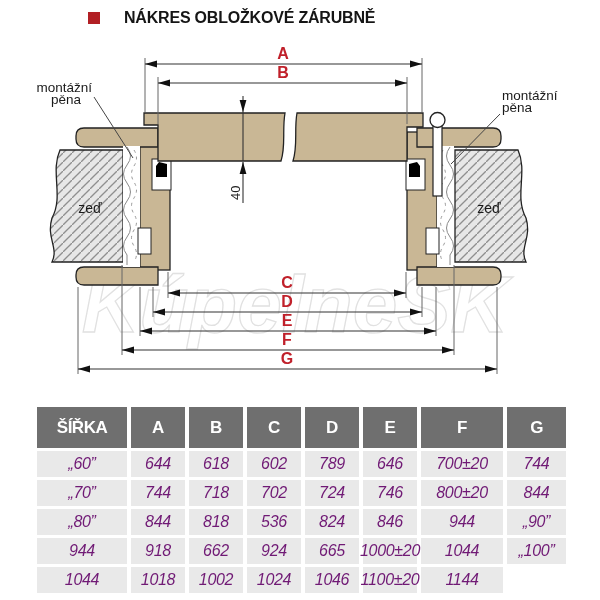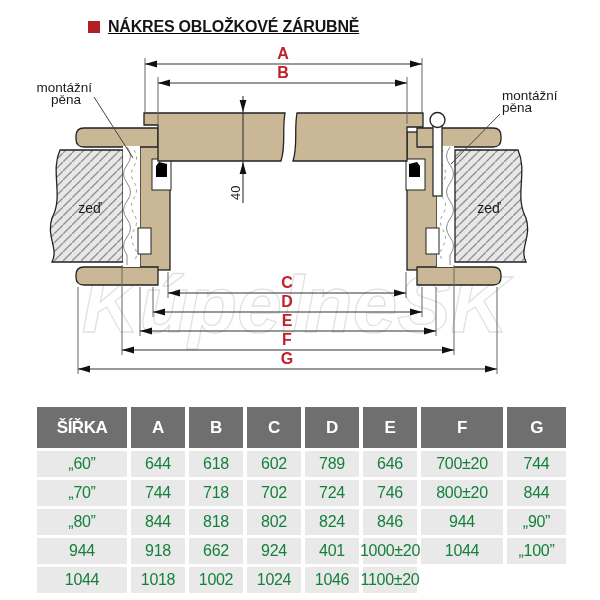--- a/index.html
+++ b/index.html
@@ -1,28 +1,28 @@
 <!DOCTYPE html>
 <html><head>
 <meta charset="utf-8">
 <style>
   html,body{margin:0;padding:0;background:#fff;}
   .page{position:relative;width:600px;height:600px;background:#fff;overflow:hidden;
         font-family:"Liberation Sans",sans-serif;}
-  .title-row{position:absolute;left:88px;top:18px;display:flex;align-items:center;gap:8px;text-decoration:underline;}
+  .title-row{position:absolute;left:88px;top:9px;display:flex;align-items:center;gap:24px;}
   .bullet{width:12px;height:12px;background:#b21f24;flex:0 0 auto;}
   .title{font-size:16px;font-weight:bold;color:#151515;letter-spacing:-0.2px;white-space:nowrap;}
   svg.diagram{position:absolute;left:0;top:0;}
   .dim-table{position:absolute;left:37px;top:407px;width:529px;display:grid;
              grid-template-columns:90px 54px 54px 54px 54px 54px 82px 59px;
              grid-template-rows:41px 26px 26px 26px 26px 26px;gap:3px 4px;}
   .hcell{background:#6f6f6f;color:#ffffff;font-weight:bold;font-size:17px;
          letter-spacing:-0.5px;display:flex;align-items:center;justify-content:center;}
-  .cell{background:#e9e9e9;color:#15803d;font-size:16px;letter-spacing:-0.3px;
-        display:flex;align-items:center;justify-content:center;}
+  .cell{background:#e9e9e9;color:#701a75;font-size:16px;letter-spacing:-0.3px;
+        display:flex;align-items:center;justify-content:center;font-style:italic;}
   .svgtxt{font-family:"Liberation Sans",sans-serif;}
 </style>
 </head>
 <body>
 
 <div class="page">
 
   <div class="title-row">
     <span class="bullet"></span>
     <span class="title">NÁKRES OBLOŽKOVÉ ZÁRUBNĚ</span>
@@ -182,36 +182,37 @@
     <div class="cell">718</div>
     <div class="cell">702</div>
     <div class="cell">724</div>
     <div class="cell">746</div>
     <div class="cell">800±20</div>
     <div class="cell">844</div>
 
     <div class="cell">„80”</div>
     <div class="cell">844</div>
     <div class="cell">818</div>
-    <div class="cell">802</div>
+    <div class="cell">536</div>
     <div class="cell">824</div>
     <div class="cell">846</div>
     <div class="cell">944</div>
 
     <div class="cell">„90”</div>
     <div class="cell">944</div>
     <div class="cell">918</div>
     <div class="cell">662</div>
     <div class="cell">924</div>
-    <div class="cell">401</div>
+    <div class="cell">665</div>
     <div class="cell">1000±20</div>
     <div class="cell">1044</div>
 
     <div class="cell">„100”</div>
     <div class="cell">1044</div>
     <div class="cell">1018</div>
     <div class="cell">1002</div>
     <div class="cell">1024</div>
     <div class="cell">1046</div>
     <div class="cell">1100±20</div>
+    <div class="cell">1144</div>
   </div>
 
 </div>
 
 </body></html>

